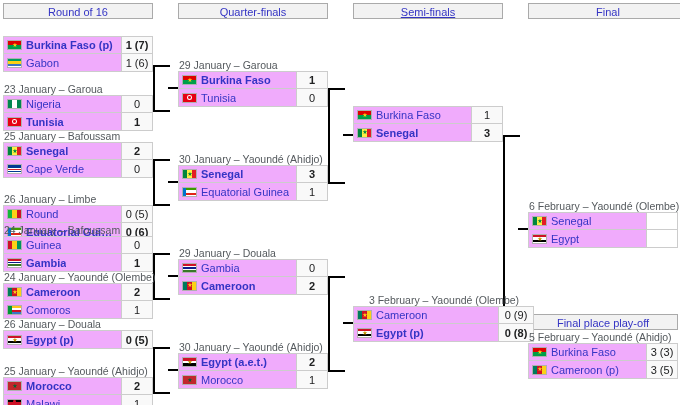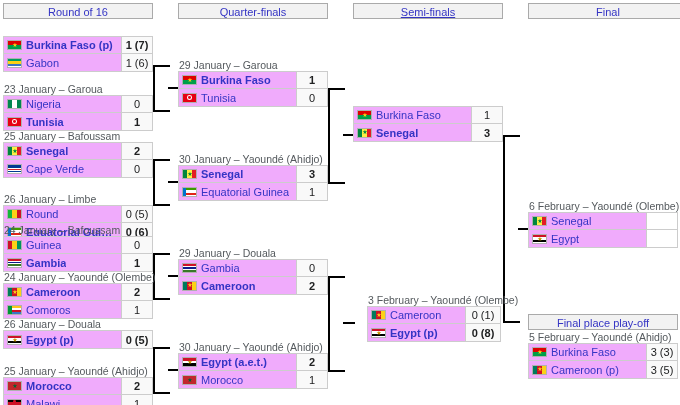--- a/index.html
+++ b/index.html
@@ -445,34 +445,34 @@
               <i class="fl-stripe-v" style="background: rgb(253, 239, 66); left: 33.4%; width: 33.3%;"></i>
               <i class="fl-stripe-v" style="background: rgb(227, 27, 35); left: 66.7%; width: 33.3%;"></i>
               <i class="fl-star" style="color: rgb(0, 133, 63); left: 33%; top: 8%;">★</i>
             </span>
             <span class="tname">Senegal</span>
           </div>
           <div class="score win" style="width: 30px; flex: 0 0 30px;">3</div>
         </div>
       </div>
     </div>
-    <div class="match" style="left: 367px; top: 294px; width: 134px; text-align: center;">
+    <div class="match" style="left: 353px; top: 294px; width: 181px; text-align: center;">
       <div class="date">3 February – Yaoundé (Olembe)</div>
       <div class="mbox">
         <div class="mrow top">
           <div class="team">
             <span class="flag">
               <i class="fl-stripe-v" style="background: rgb(0, 122, 94); left: 0%; width: 33.4%;"></i>
               <i class="fl-stripe-v" style="background: rgb(206, 17, 38); left: 33.4%; width: 33.3%;"></i>
               <i class="fl-stripe-v" style="background: rgb(252, 209, 22); left: 66.7%; width: 33.3%;"></i>
               <i class="fl-star" style="color: rgb(252, 209, 22); left: 33%; top: 8%;">★</i>
             </span>
             <span class="tname">Cameroon</span>
           </div>
-          <div class="score" style="width: 34px; flex: 0 0 34px;">0 (1)</div>
+          <div class="score" style="width: 34px; flex: 0 0 34px;">0 (9)</div>
         </div>
         <div class="mrow">
           <div class="team win">
             <span class="flag">
               <i class="fl-stripe-h" style="background: rgb(206, 17, 38); top: 0%; height: 33.4%;"></i>
               <i class="fl-stripe-h" style="background: rgb(255, 255, 255); top: 33.4%; height: 33.3%;"></i>
               <i class="fl-stripe-h" style="background: rgb(0, 0, 0); top: 66.7%; height: 33.3%;"></i>
               <i class="fl-star" style="color: rgb(192, 147, 0); left: 33%; top: 16%;">★</i>
             </span>
             <span class="tname">Egypt (p)</span>

